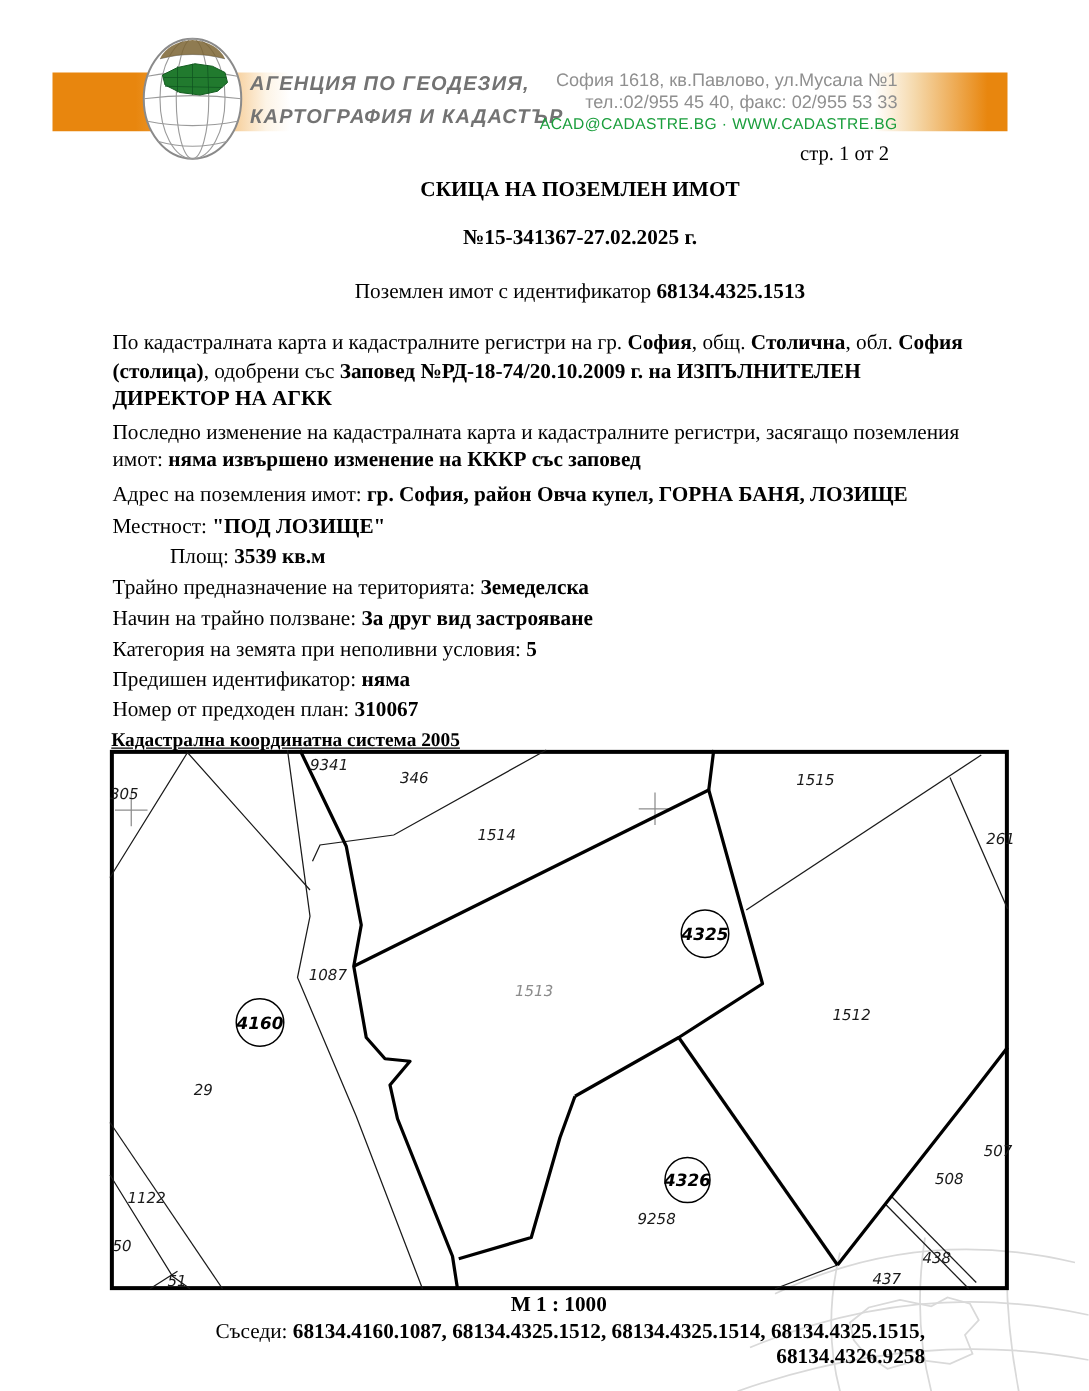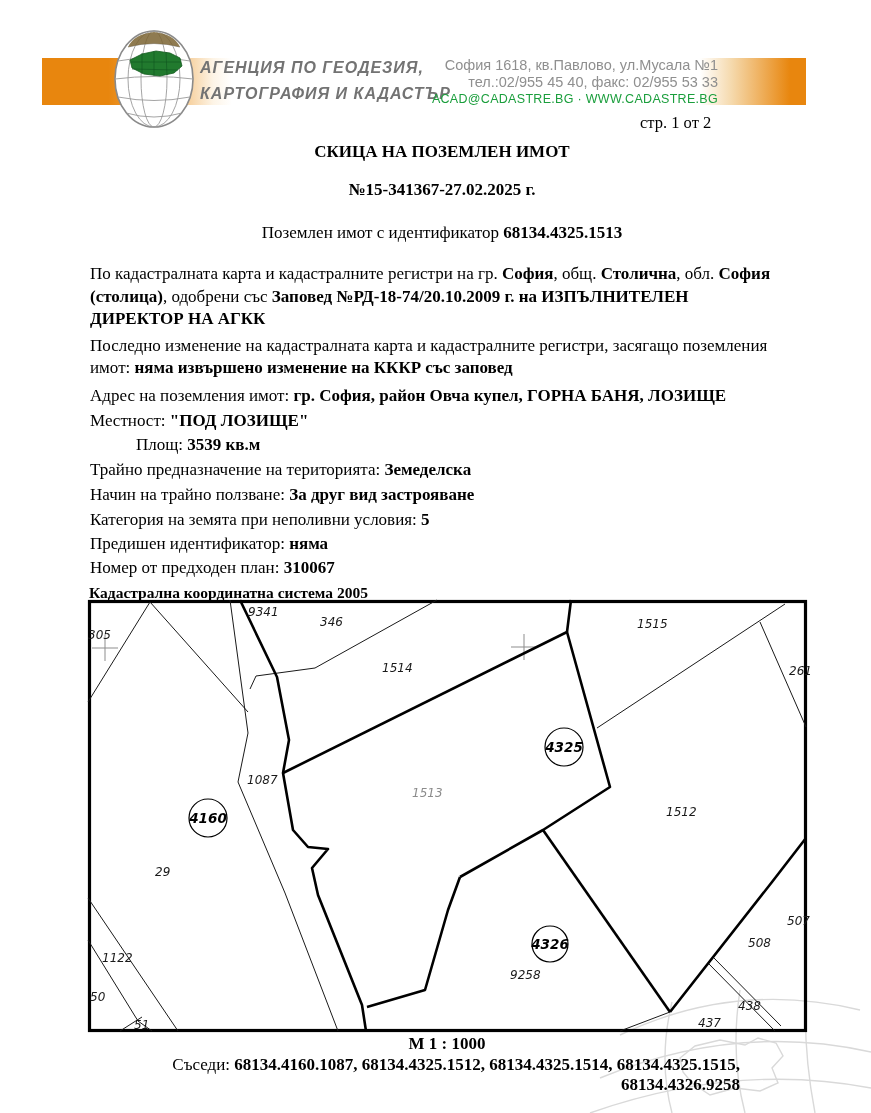--- a/index.html
+++ b/index.html
@@ -13,25 +13,25 @@
   .bar-right{left:700px;width:106px;
     background:linear-gradient(to right,#ffffff 0%,#f5d9ac 30%,#e8860e 85%,#e8860e 100%);}
   .agency-name{position:absolute;left:200px;color:#737373;
     font-family:"Liberation Sans", sans-serif;font-weight:bold;font-style:italic;
     font-size:16px;letter-spacing:1px;white-space:nowrap;}
   .hq{position:absolute;width:340px;text-align:right;left:378px;color:#8f8f8f;
     font-family:"Liberation Sans", sans-serif;font-size:14.5px;white-space:nowrap;}
   .hq-green{color:#1a9e3c;font-weight:normal;font-size:12.5px;letter-spacing:.3px;}
   .page-ind{position:absolute;top:113px;left:640px;width:150px;text-align:left;font-size:16.5px;}
   
-  .ctr{position:absolute;left:84px;width:716px;text-align:center;font-size:17px;white-space:nowrap;}
+  .ctr{position:absolute;left:106px;width:716px;text-align:center;font-size:17px;white-space:nowrap;}
   .b{font-weight:bold;}
   
   .ln{position:absolute;left:90px;font-size:17px;white-space:nowrap;}
-  .coord-label{position:absolute;left:89px;top:584px;font-size:15.5px;font-weight:bold;}
+  .coord-label{position:absolute;left:89px;top:584px;font-size:15.5px;font-weight:bold;text-decoration:underline;}
   .scale{position:absolute;left:88px;width:718px;top:1034px;text-align:center;font-size:17px;font-weight:bold;}
   .neighbors{position:absolute;left:90px;top:1055px;width:650px;font-size:17px;line-height:20px;text-align:right;}
   svg text{font-family:"DejaVu Sans", sans-serif;}
   .maplbl{font-size:12px;font-style:italic;fill:#1a1a1a;}
   .maplbl-gray{fill:#8c8c8c;}
   .circlbl{font-size:13.5px;font-style:italic;font-weight:bold;fill:#000;text-anchor:middle;}
 </style>
 </head>
 <body>
 

